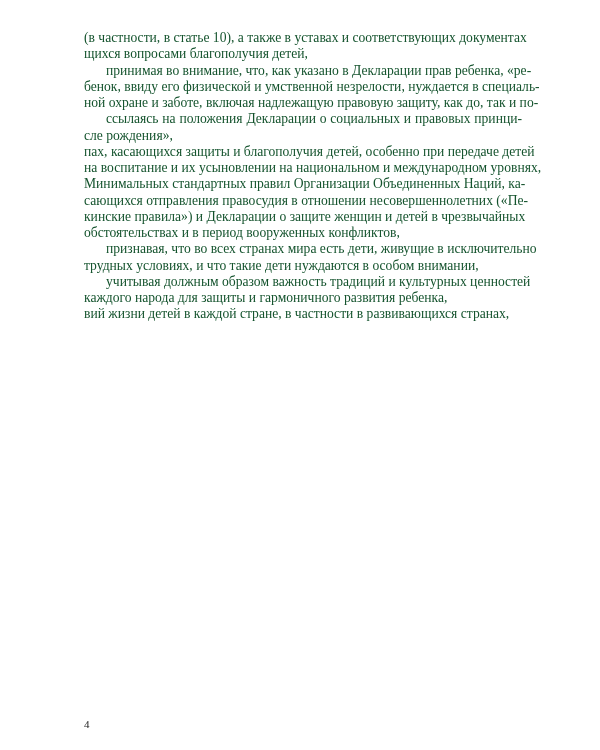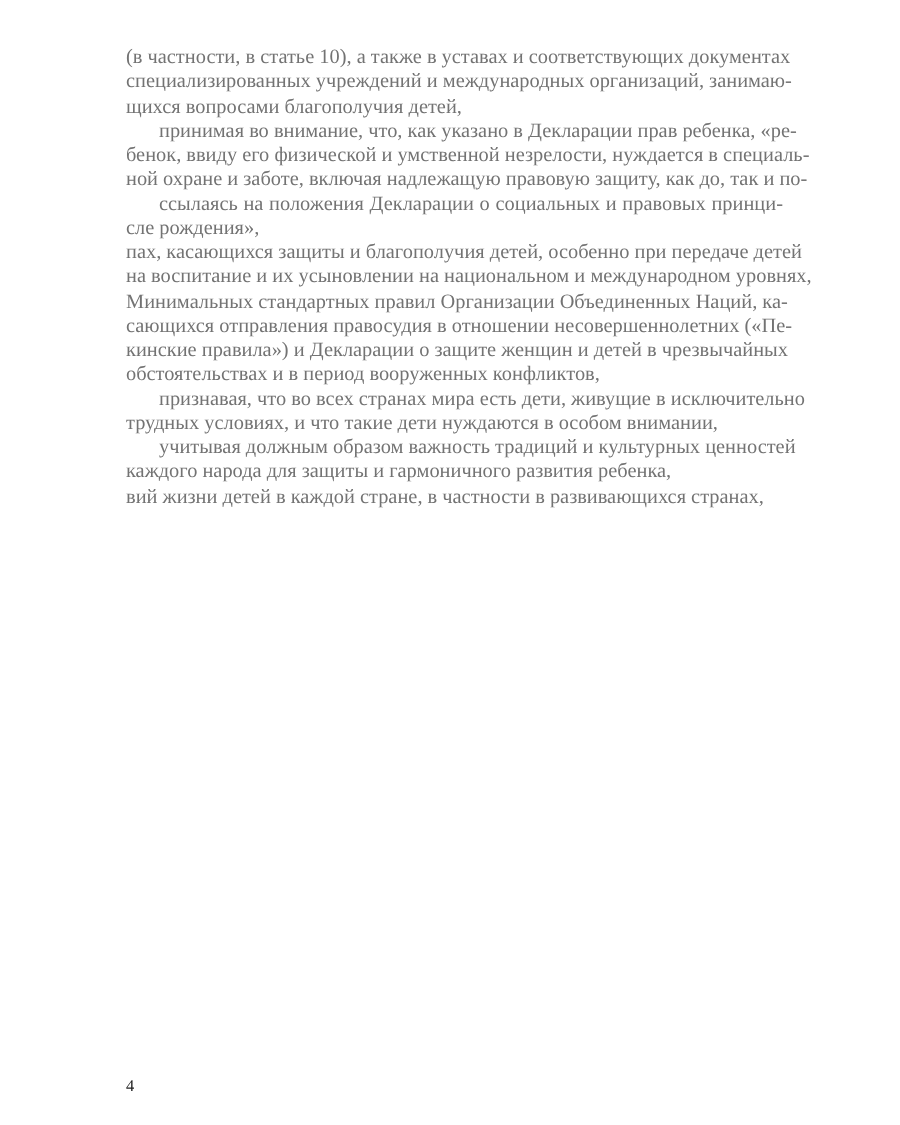--- a/index.html
+++ b/index.html
@@ -20,21 +20,21 @@
       background: #ffffff;
     }
     .text-block {
       position: absolute;
       left: 84px;
       top: 30px;
       width: 438px;
       font-family: "Liberation Serif", "DejaVu Serif", serif;
       font-size: 13.6px;
       line-height: 16.25px;
-      color: #737373;
+      color: #14532d;
       text-align: justify;
     }
     .line {
       display: block;
       white-space: nowrap;
       text-align: justify;
       text-align-last: justify;
       height: 16.25px;
       overflow: visible;
     }
@@ -52,21 +52,20 @@
       font-size: 11px;
       color: #222222;
     }
   </style>
 </head>
 <body>
 
 <div class="page">
   <div class="text-block">
     <span class="line">(в  частности,  в статье  10),  а также  в уставах  и соответствующих  документах</span>
-    <span class="line">специализированных  учреждений  и международных  организаций,  занимаю-</span>
     <span class="line last">щихся вопросами благополучия детей,</span>
     <span class="line indent">принимая во внимание, что, как указано в Декларации прав ребенка, «ре-</span>
     <span class="line">бенок, ввиду его физической и умственной незрелости, нуждается в специаль-</span>
     <span class="line">ной охране и заботе, включая надлежащую правовую защиту, как до, так и по-</span>
     <span class="line indent">ссылаясь  на  положения  Декларации  о социальных  и правовых  принци-</span>
     <span class="line last">сле рождения»,</span>
     <span class="line">пах, касающихся защиты и благополучия детей, особенно при передаче детей</span>
     <span class="line">на воспитание и их усыновлении на национальном и международном уровнях,</span>
     <span class="line">Минимальных  стандартных  правил  Организации  Объединенных  Наций,  ка-</span>
     <span class="line">сающихся  отправления  правосудия  в отношении  несовершеннолетних  («Пе-</span>

